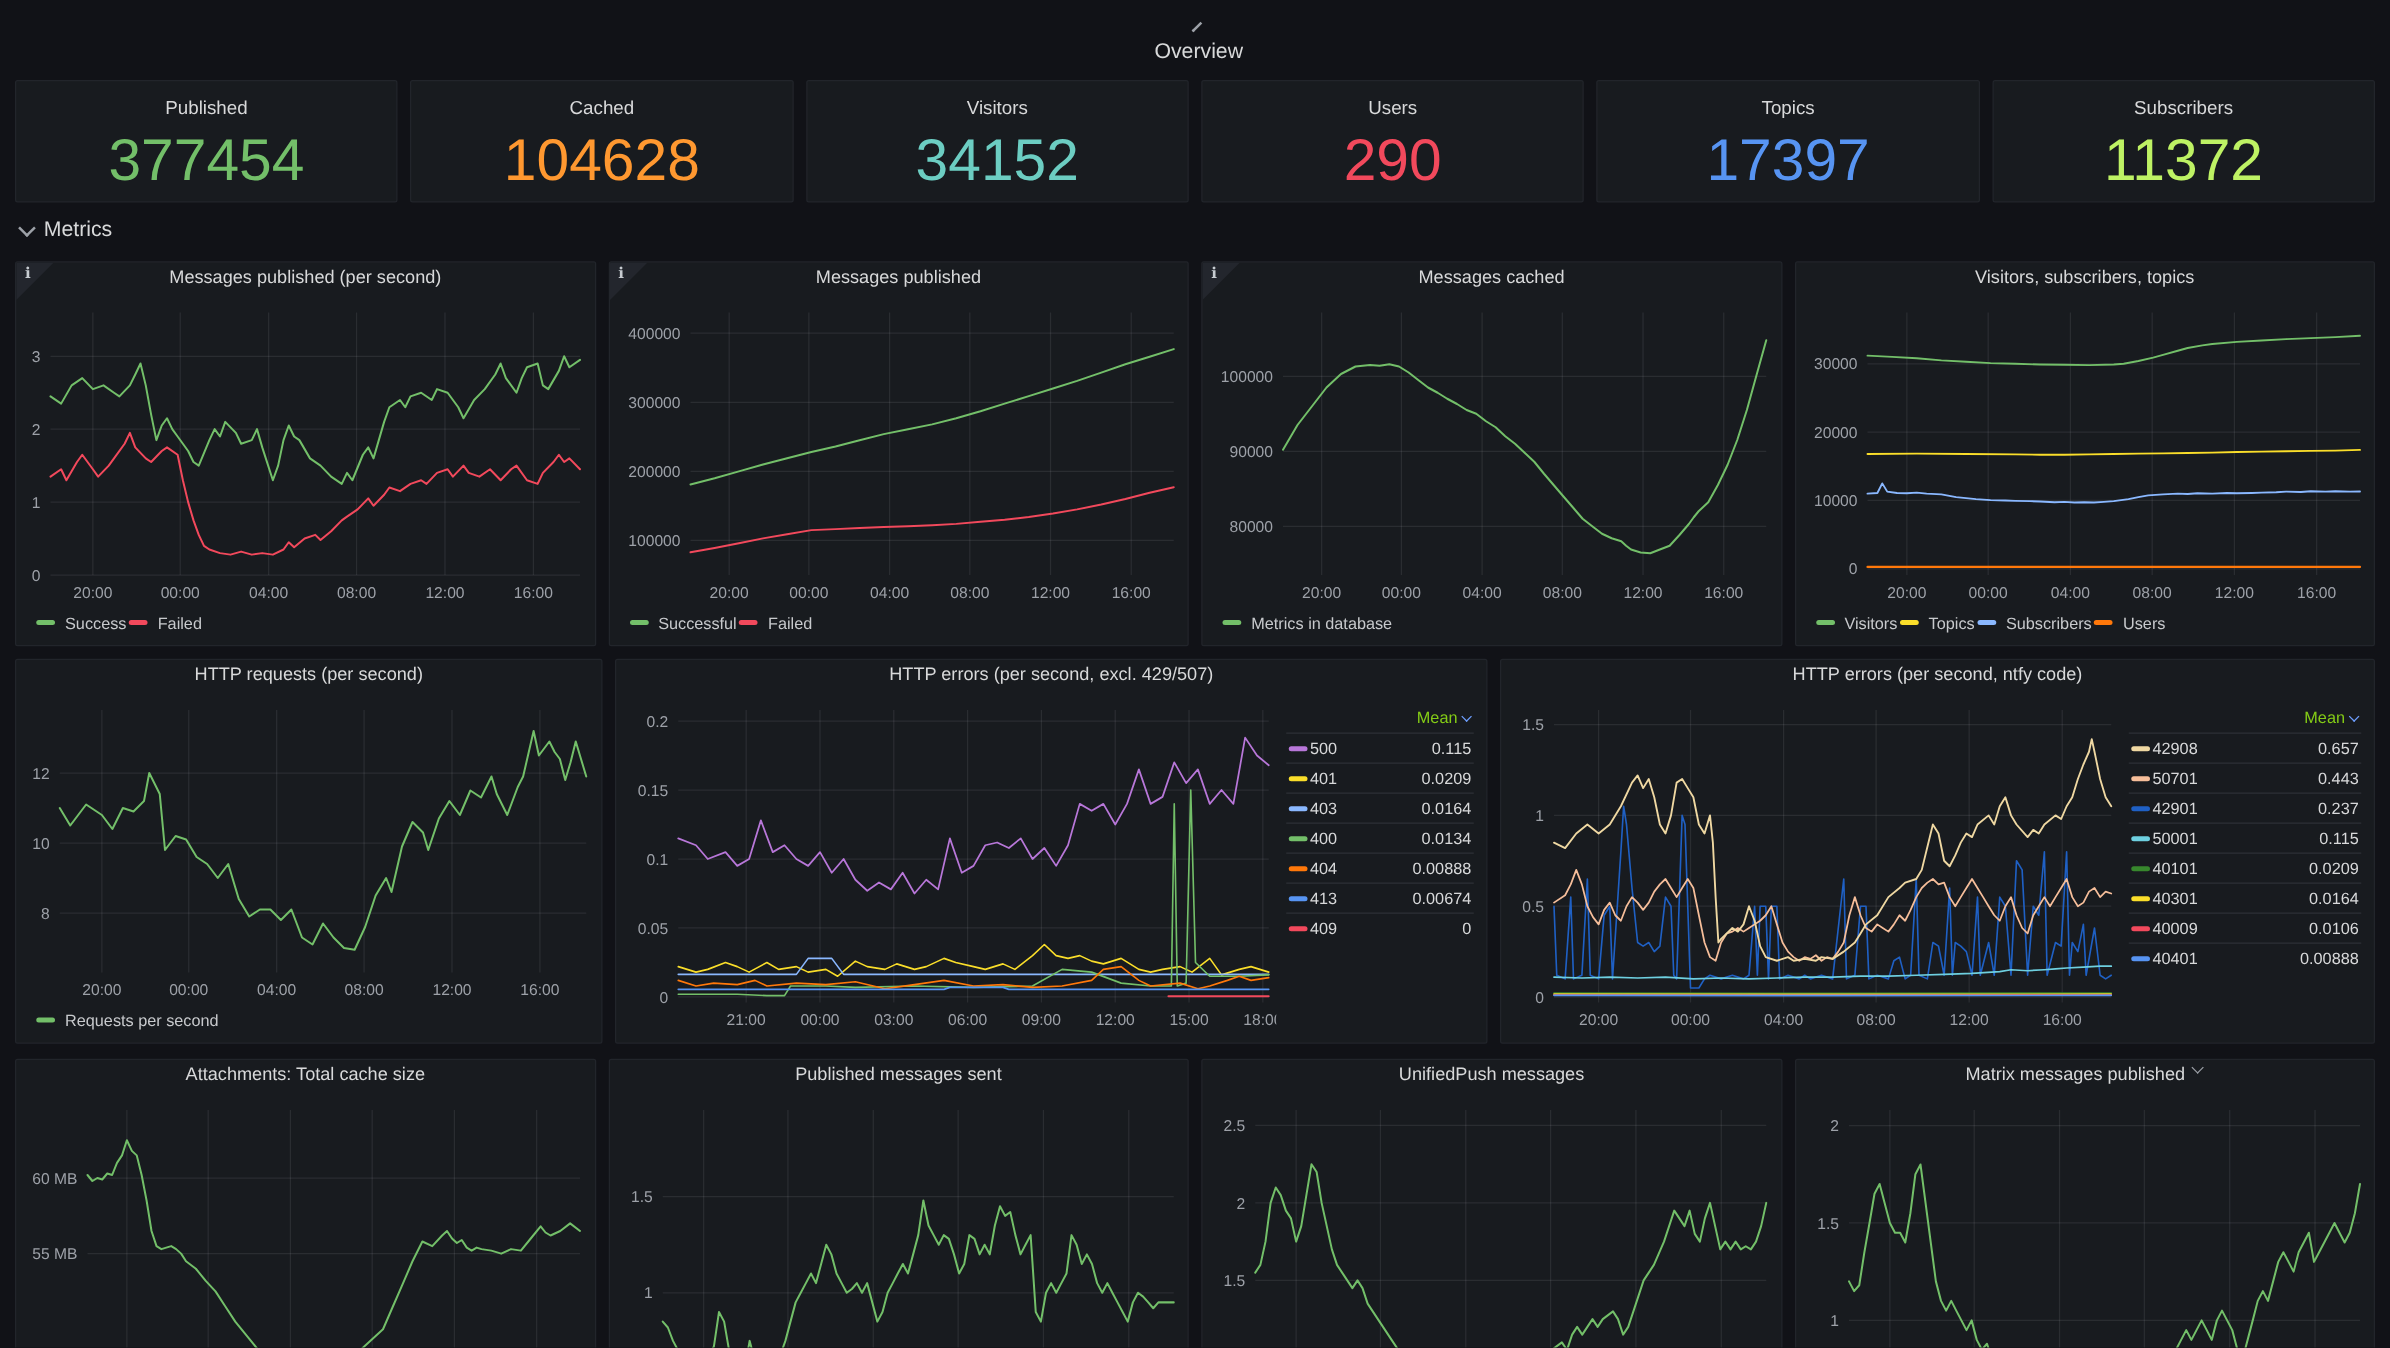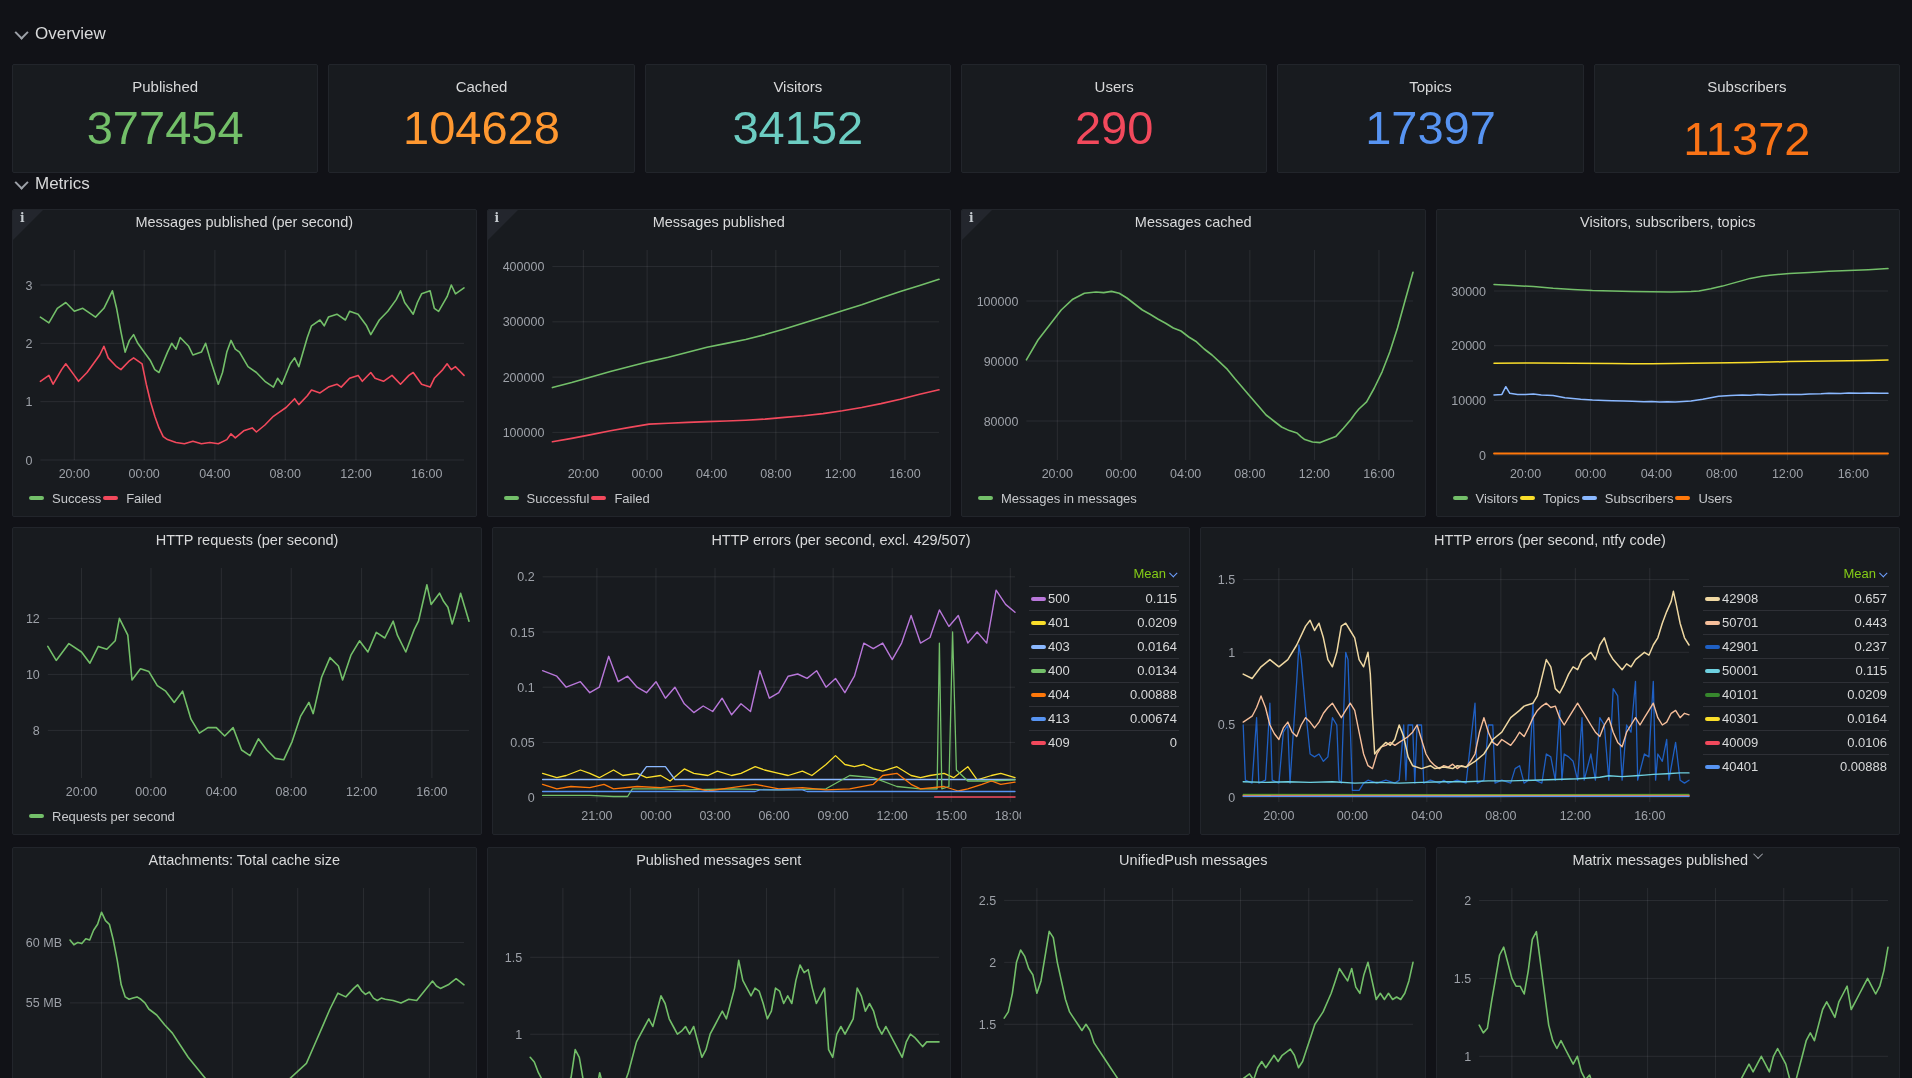--- a/index.html
+++ b/index.html
@@ -1,19 +1,19 @@
 <!DOCTYPE html>
 <html><head>
 <meta charset="utf-8">
 <style>
   html,body{margin:0;padding:0;background:#111217;width:1912px;height:1078px;overflow:hidden;
     font-family:"Liberation Sans",sans-serif;-webkit-font-smoothing:antialiased;}
   .dash{padding:0 12px;width:1888px;}
   .section-header{display:flex;align-items:center;gap:7px;color:#d8d9da;font-size:17px;font-weight:500;cursor:pointer;}
-  .sh-1{margin:22px 0 19px 6px;height:23px;}
+  .sh-1{margin:22px 0 19px 6px;height:23px;flex-direction:column;}
   .sh-2{margin:0 0 14px 6px;height:23px;}
   .chev{width:8px;height:8px;border-left:2px solid #9da1a8;border-bottom:2px solid #9da1a8;transform:rotate(-45deg) translateY(-2px);display:inline-block;}
   .stats-row{display:grid;grid-template-columns:repeat(6,1fr);gap:10px;height:87px;margin-bottom:21px;border-radius:27px;}
   .panel{background:#181b1f;border:1px solid #22252b;border-radius:2px;position:relative;box-sizing:border-box;}
   .stat-panel{display:flex;flex-direction:column;align-items:center;justify-content:flex-start;padding-top:10px;}
   .stat-label{color:#d8d9da;font-size:15px;margin-top:3px;}
   .stat-value{font-size:47px;font-weight:500;line-height:1.4;letter-spacing:0;}
   .chart-row{display:grid;gap:10px;height:308px;margin-bottom:10px;}
   .row-1,.row-3{grid-template-columns:repeat(4,1fr);}
   .row-2{grid-template-columns:466fr 692fr 694fr;margin-bottom:12px;}
@@ -61,21 +61,21 @@
     <div class="panel stat-panel">
       <div class="stat-label">Users</div>
       <div class="stat-value" style="color: rgb(242, 73, 92);">290</div>
     </div>
     <div class="panel stat-panel">
       <div class="stat-label">Topics</div>
       <div class="stat-value" style="color: rgb(87, 148, 242);">17397</div>
     </div>
     <div class="panel stat-panel">
       <div class="stat-label">Subscribers</div>
-      <div class="stat-value" style="color: #f97316; margin-top: 11px;">11372</div>
+      <div class="stat-value" style="color: #bef264;">11372</div>
     </div>
   </div>
 
   <div class="section-header sh-2">
     <span class="chev"></span>
     <span>Metrics</span>
   </div>
 
   <div class="chart-row row-1">
     <section class="panel chart-panel">
@@ -189,21 +189,21 @@
               <line x1="58.400000000000006" y1="121" x2="445" y2="121" stroke="rgba(204,204,220,0.10)" stroke-width="1"></line>
               <text x="50.400000000000006" y="125.5" text-anchor="end">90000</text>
               <line x1="58.400000000000006" y1="61.00000000000001" x2="445" y2="61.00000000000001" stroke="rgba(204,204,220,0.10)" stroke-width="1"></line>
               <text x="50.400000000000006" y="65.5" text-anchor="end">100000</text>
               <path d="M58.4 119.8 L70.0 100.0 L81.6 85.0 L93.2 70.0 L104.8 59.2 L116.4 53.2 L128.0 52.0 L135.7 52.6 L143.5 51.4 L151.2 53.2 L158.9 58.0 L166.6 64.0 L174.4 70.0 L182.1 74.2 L189.8 79.0 L197.6 83.2 L205.3 88.0 L213.0 91.0 L220.8 97.0 L228.5 101.8 L236.2 109.0 L244.0 115.0 L251.7 122.2 L259.4 129.4 L267.2 139.0 L274.9 148.0 L282.6 157.0 L290.4 166.0 L298.1 175.0 L305.8 181.0 L313.6 187.0 L321.3 190.6 L329.0 193.0 L332.9 196.6 L336.8 199.6 L344.5 202.0 L352.2 202.6 L359.9 199.6 L367.7 196.6 L375.4 188.2 L383.1 179.2 L387.0 173.8 L390.9 169.0 L398.6 161.8 L406.3 148.0 L414.1 131.8 L421.8 112.0 L429.5 88.0 L437.3 59.8 L445.0 32.2 " fill="none" stroke="#73BF69" stroke-width="1.6" stroke-linejoin="round" stroke-linecap="round"></path>
             </svg></div>
         </div>
         <div class="legend-bottom">
           <span class="legend-item">
             <span class="swatch" style="background: rgb(115, 191, 105);"></span>
-            <span>Messages in messages</span>
+            <span>Metrics in database</span>
           </span>
         </div>
       </section>
     <section class="panel chart-panel">
         <div class="panel-title">
           <span>Visitors, subscribers, topics</span>
         </div>
         <div class="panel-body">
           <div class="plot-wrap"><svg width="451" height="246">
               <line x1="82.52" y1="10" x2="82.52" y2="220" stroke="rgba(204,204,220,0.10)" stroke-width="1"></line>

